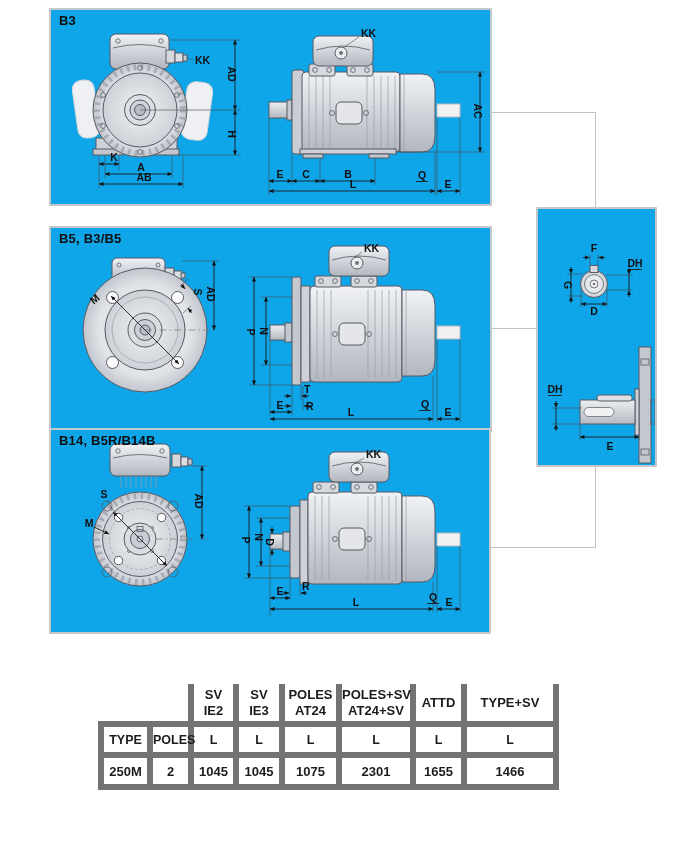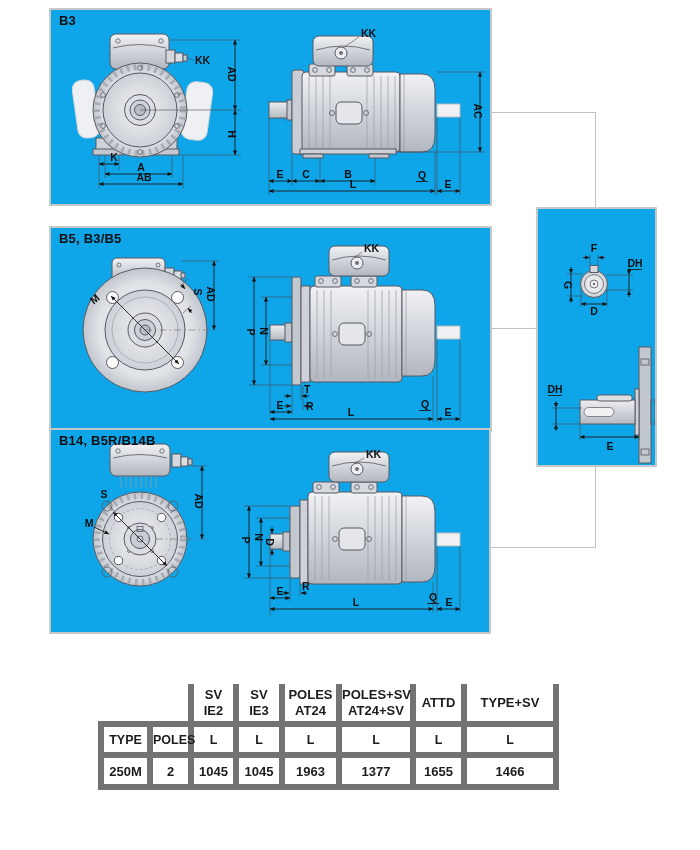--- a/index.html
+++ b/index.html
@@ -476,19 +476,19 @@
     <td>L</td>
     <td>L</td>
     <td>L</td>
     <td>L</td>
   </tr>
   <tr class="data-row">
     <td>250M</td>
     <td>2</td>
     <td class="v-blue">1045</td>
     <td class="v-green">1045</td>
-    <td>1963</td>
-    <td>1377</td>
+    <td>1075</td>
+    <td>2301</td>
     <td>1655</td>
     <td>1466</td>
   </tr>
 </tbody>
   </table>
 
 </body></html>

